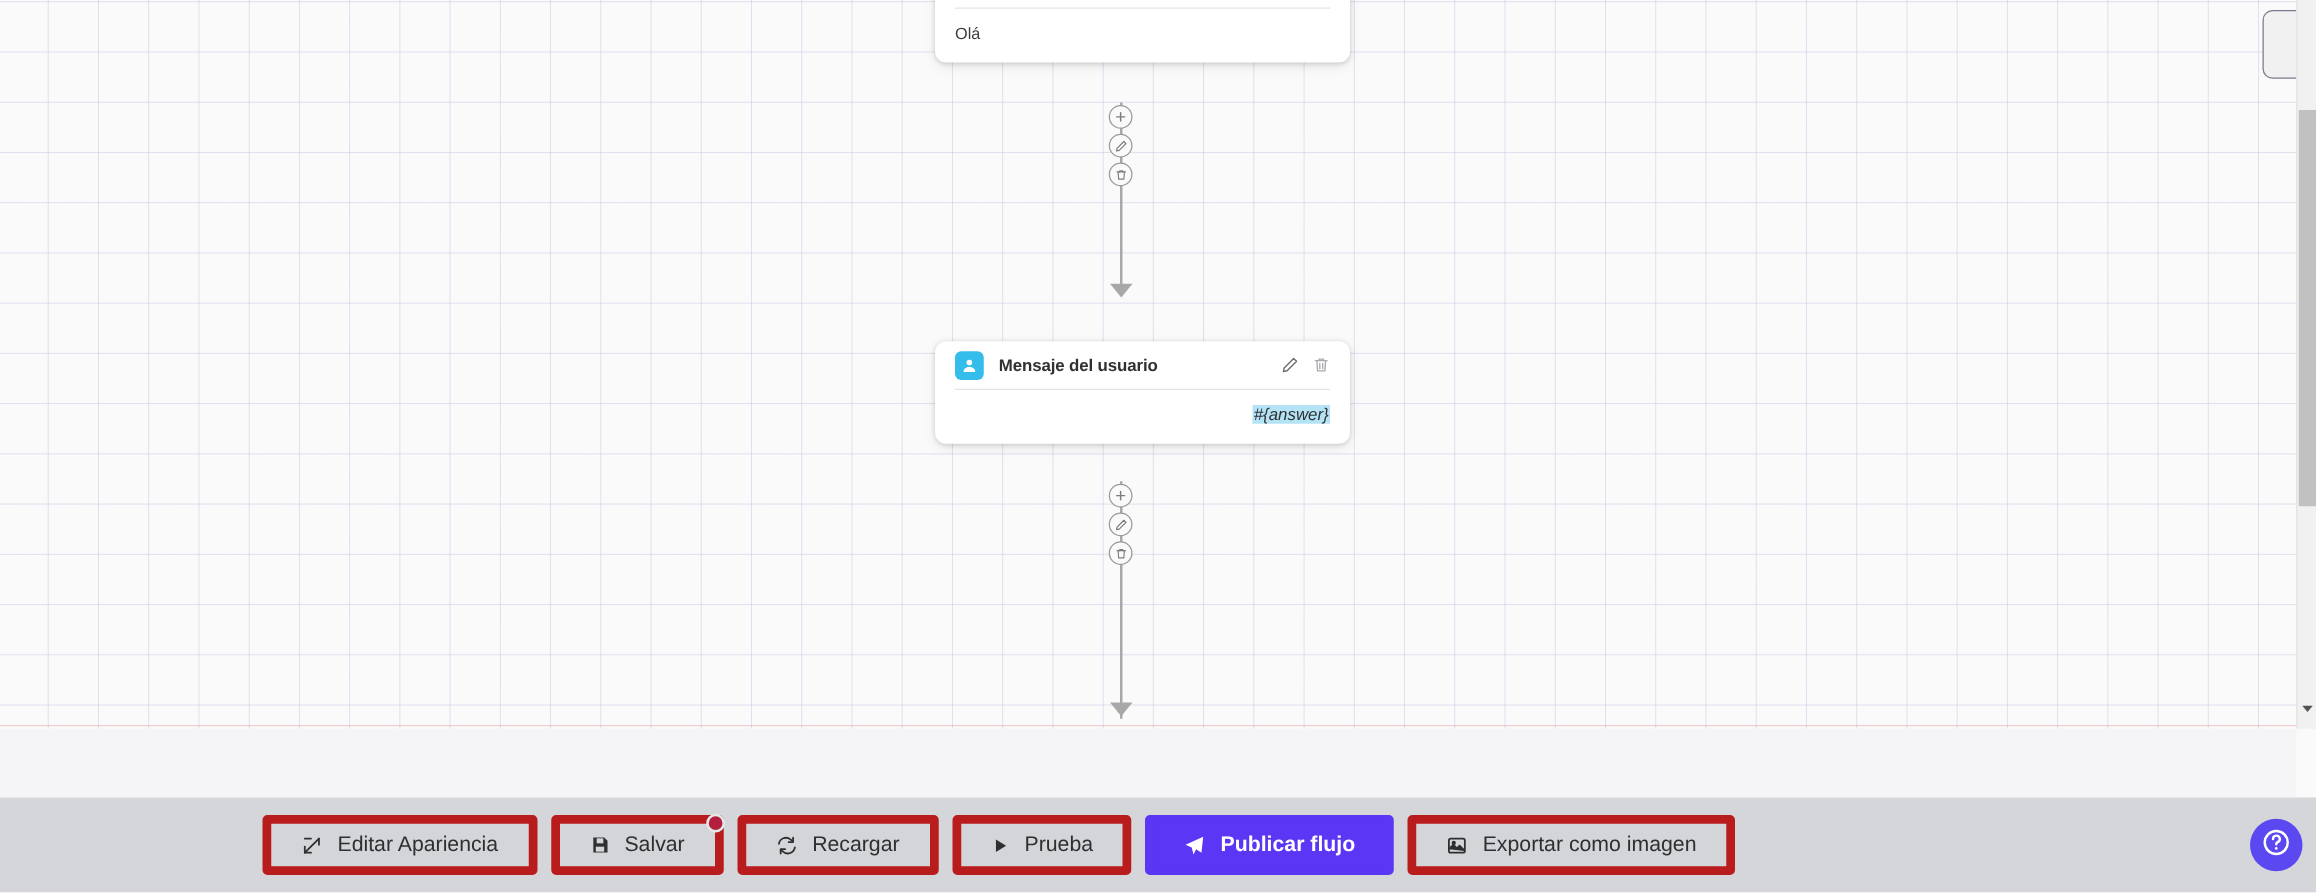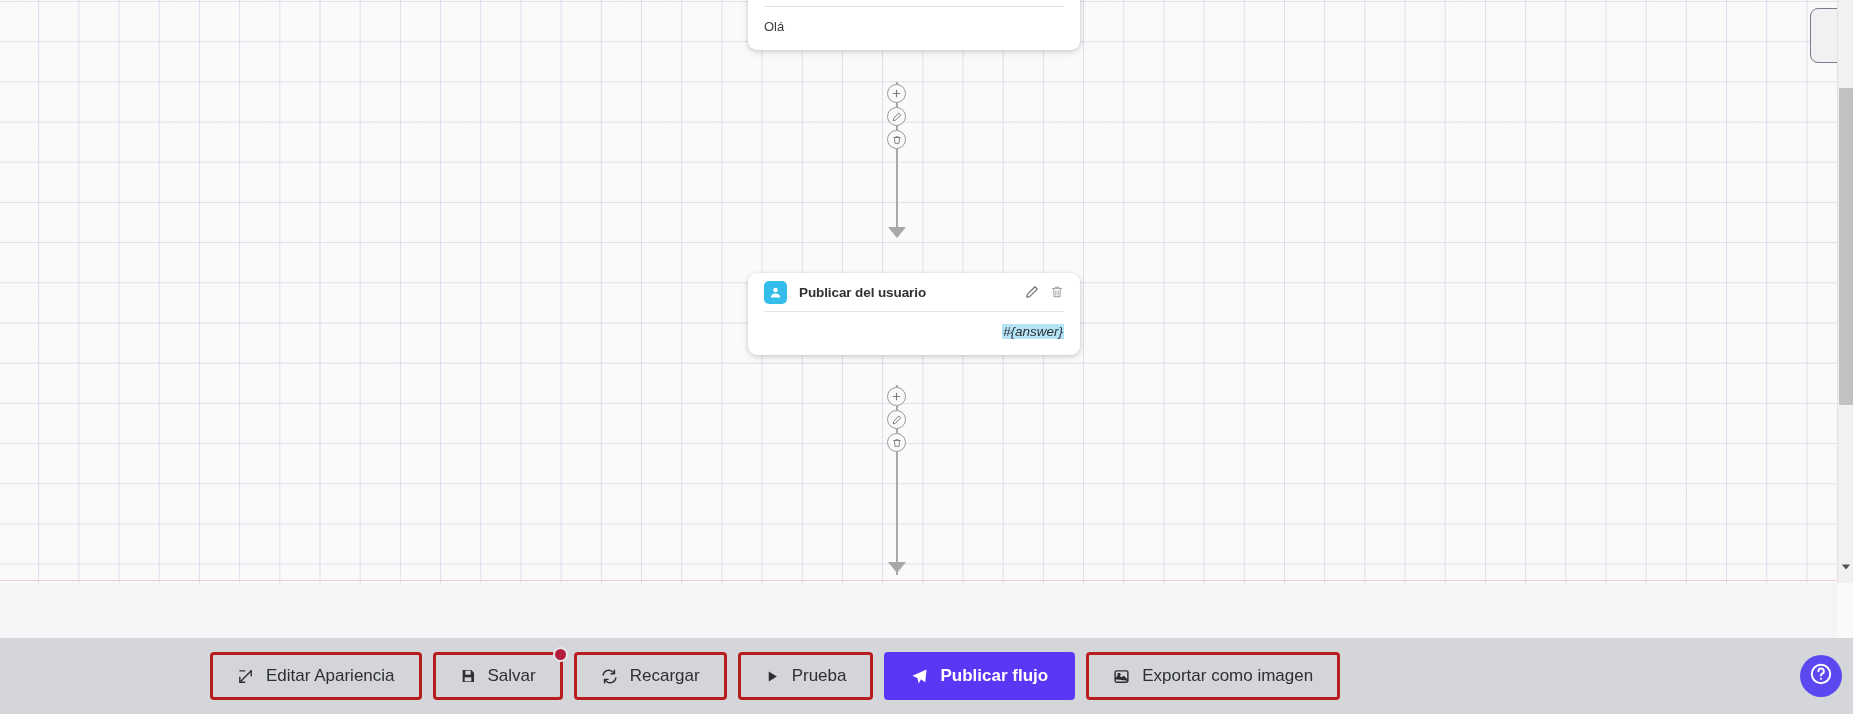--- a/index.html
+++ b/index.html
@@ -217,21 +217,21 @@
 
   .tb-btn {
     position: relative;
     height: 48px;
     display: flex;
     align-items: center;
     justify-content: center;
     gap: 12px;
     padding: 0 24px;
     background: #d4d5d9;
-    border: 3px solid #b91c1c;
+    border: 7px solid #b91c1c;
     border-radius: 4px;
     font-size: 17px;
     color: #2d2f31;
     cursor: pointer;
     white-space: nowrap;
   }
   .tb-btn svg { display: block; flex: 0 0 auto; }
 
   .tb-btn.primary {
     background: #5b36f5;
@@ -305,21 +305,21 @@
     </div>
 
     <div class="node" style="left:748px; top:273px;">
       <div class="node-head">
         <div class="node-badge" style="background:#34bdeb;">
           <svg width="15" height="15" viewBox="0 0 24 24" fill="#ffffff">
             <circle cx="12" cy="8" r="3.6"></circle>
             <path d="M4.5 20c0-4.1 3.4-6.4 7.5-6.4s7.5 2.3 7.5 6.4z"></path>
           </svg>
         </div>
-        <div class="node-title">Publicar del usuario</div>
+        <div class="node-title">Mensaje del usuario</div>
         <div class="node-head-actions">
           <div class="icon-btn">
             <svg width="14" height="14" viewBox="0 0 24 24" fill="none" stroke="#6e7073" stroke-width="2" stroke-linecap="round" stroke-linejoin="round">
               <path d="M17 3l4 4L8 20l-5 1 1-5z"></path>
             </svg>
           </div>
           <div class="icon-btn">
             <svg width="14" height="14" viewBox="0 0 24 24" fill="none" stroke="#a9abae" stroke-width="1.9" stroke-linecap="round" stroke-linejoin="round">
               <path d="M4 6h16"></path>
                 <path d="M9 6V4h6v2"></path>

